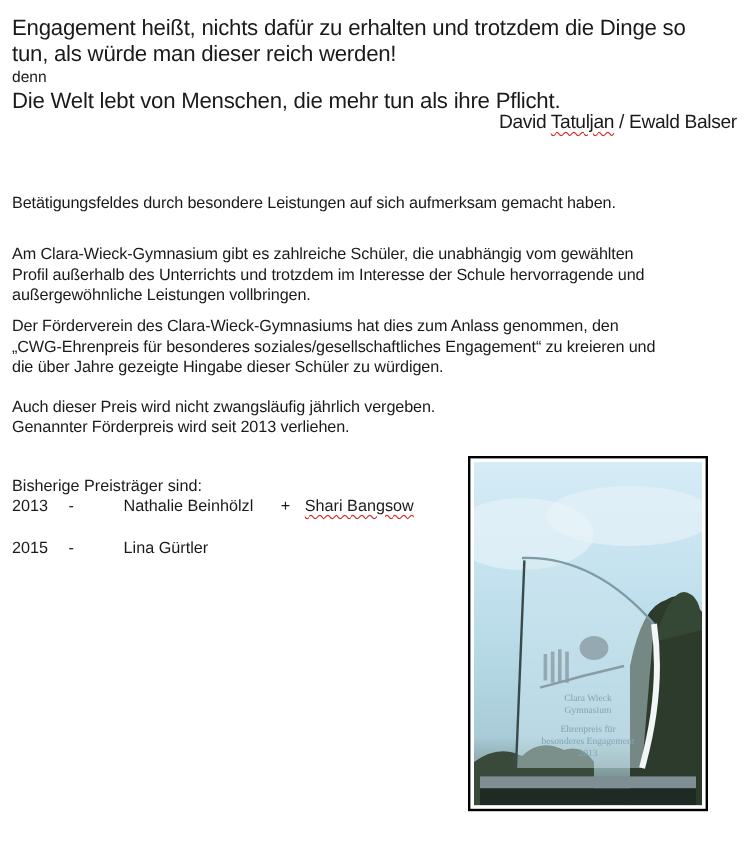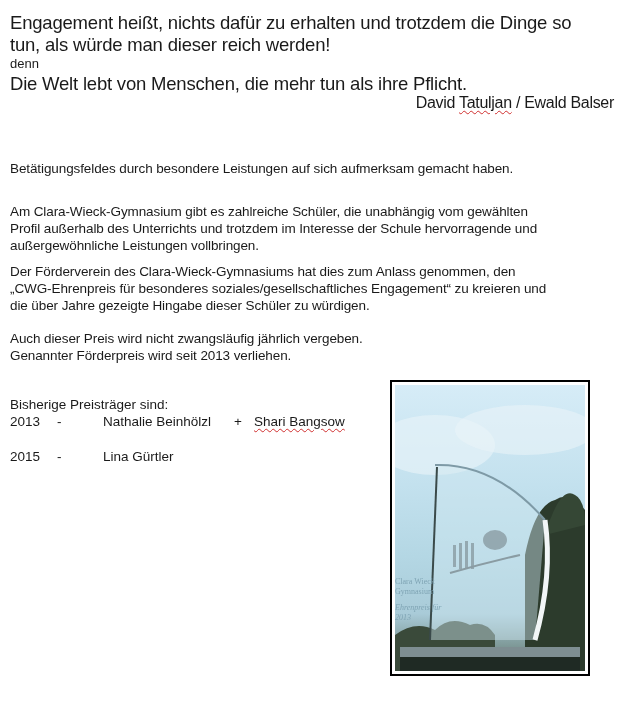--- a/index.html
+++ b/index.html
@@ -25,21 +25,21 @@
   .year { left: 0; }
   .dash { left: 47px; }
   .name1 { left: 93px; }
   .plus { left: 224px; }
   .name2 { left: 244px; text-decoration: underline wavy #d03030; text-decoration-thickness: 1px; text-underline-offset: 2px; }
 
   .frame { position: absolute; left: 390px; top: 380px; width: 196px; height: 292px; border: 2px solid #000; background: #fff; }
   .photo { position: absolute; left: 3px; top: 3px; right: 3px; bottom: 3px; overflow: hidden;
     background: linear-gradient(180deg, #d6ecf7 0%, #c3e1ee 35%, #b4d7e4 60%, #a9cbd8 80%, #5d7266 100%); }
   .trees { position: absolute; left: 0; right: 0; bottom: 0; height: 100%; }
-  .caption { position: absolute; width: 100%; text-align: left; font-family: "Liberation Serif", serif; color: #7fa4b4; font-size: 8px; line-height: 10px; }
+  .caption { position: absolute; width: 100%; text-align: center; font-family: "Liberation Serif", serif; color: #7fa4b4; font-size: 8px; line-height: 10px; }
 </style>
 </head>
 <body>
 
 <div class="abs quote q1">Engagement heißt, nichts dafür zu erhalten und trotzdem die Dinge so</div>
 <div class="abs quote q2">tun, als würde man dieser reich werden!</div>
 <div class="abs denn">denn</div>
 <div class="abs quote q3">Die Welt lebt von Menschen, die mehr tun als ihre Pflicht.</div>
 <div class="abs author"><span>David </span><span class="spell">Tatuljan</span><span> / Ewald Balser</span></div>
 
@@ -101,18 +101,19 @@
       </g>
       <path d="M55 188 Q90 178 125 170" stroke="#8a9ca3" stroke-width="2" fill="none"></path>
 
       <rect x="5" y="262" width="180" height="10" fill="#7e8e92"></rect>
       <rect x="5" y="272" width="180" height="14" fill="#1f2a24"></rect>
     </svg>
     <div class="caption" style="top:192px;">
       <div>Clara Wieck</div>
       <div>Gymnasium</div>
     </div>
-    <div class="caption" style="top:218px;font-style:italic;">
+    <div class="caption" style="top:218px;">
       <div>Ehrenpreis für</div>
+      <div>besonderes Engagement</div>
       <div>2013</div>
     </div>
   </div>
 </div>
 
 </body></html>

